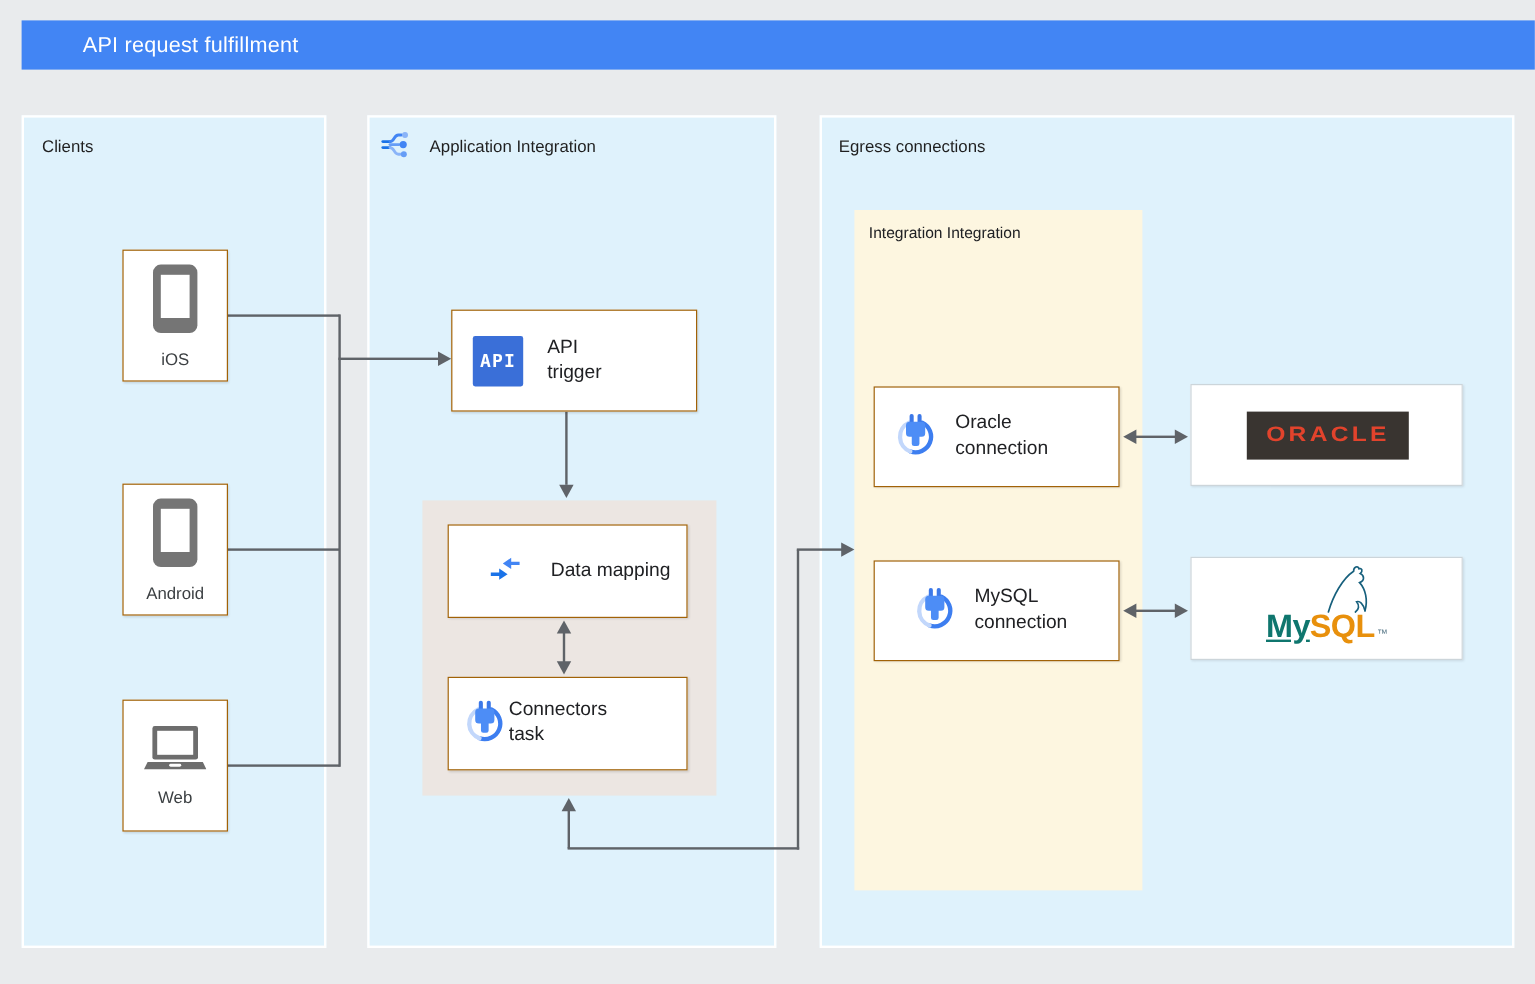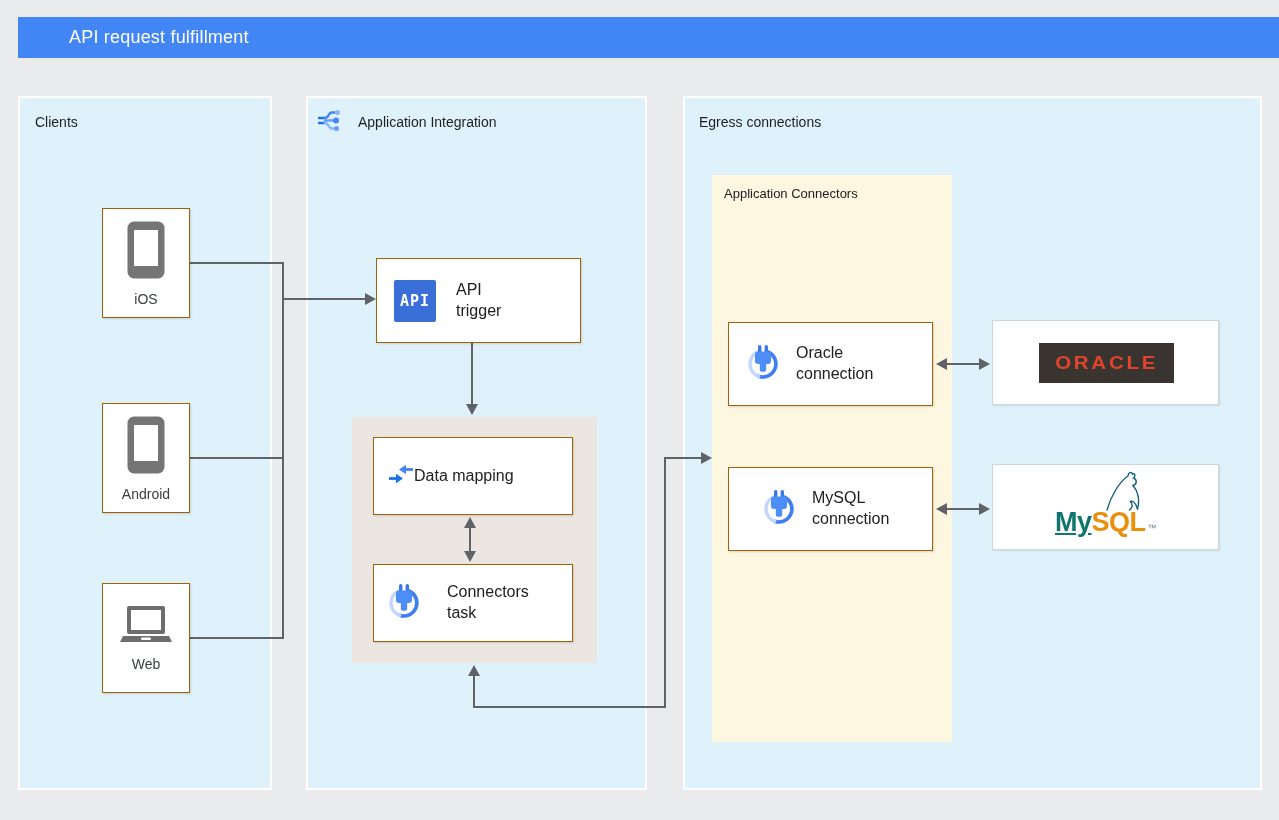--- a/index.html
+++ b/index.html
@@ -79,21 +79,21 @@
       <circle cx="20" cy="13.5" r="3" fill="#4285f4"></circle>
       <circle cx="20.5" cy="21.5" r="2.5" fill="#669df6"></circle>
     </svg>
   </span>
   <div class="panel-label" style="left:358px; top:114px;">Application Integration</div>
 
   <div class="panel-label" style="left:699px; top:114px;">Egress connections</div>
 
   <div class="group" style="left:352px; top:417px; width:245px; height:246px; background:#ECE6E2;"></div>
   <div class="group" style="left:712px; top:175px; width:240px; height:567px; background:#FDF6E0;"></div>
-  <div class="group-label" style="left:724px; top:186px;">Application Connectors</div>
+  <div class="group-label" style="left:724px; top:186px;">Integration Integration</div>
 
   <div class="ln" style="left:190px; top:262px; width:93px; height:2px;"></div>
   <div class="ln" style="left:190px; top:457px; width:93px; height:2px;"></div>
   <div class="ln" style="left:190px; top:637px; width:93px; height:2px;"></div>
   <div class="ln" style="left:282px; top:262px; width:2px; height:377px;"></div>
   <div class="ln" style="left:282px; top:298px; width:84px; height:2px;"></div>
   <div class="ar right" style="left:365px; top:293px;"></div>
 
   <div class="ln" style="left:471px; top:343px; width:2px; height:61px;"></div>
   <div class="ar down" style="left:466px; top:404px;"></div>
@@ -148,33 +148,33 @@
     </span>
     <div class="client-label">Web</div>
   </div>
 
   <div class="node" style="left:376px; top:258px; width:205px; height:85px; padding-left:17px; gap:20px;">
     <div class="api-badge">API</div>
     <div class="node-label">API
 trigger</div>
   </div>
 
-  <div class="node" style="left:373px; top:437px; width:200px; height:78px; padding-left:14px; ">
+  <div class="node" style="left:373px; top:437px; width:200px; height:78px; padding-left:34px; gap:25px;">
     <span>
       <svg width="26" height="24" viewBox="0 0 26 24">
         <path d="M1 16.5 H9" stroke="#1a73e8" stroke-width="2.8" fill="none"></path>
         <polygon points="8,11.8 15,16.5 8,21.2" fill="#1a73e8"></polygon>
         <path d="M25 7.5 H17" stroke="#4285f4" stroke-width="2.8" fill="none"></path>
         <polygon points="18,2.8 11,7.5 18,12.2" fill="#4285f4"></polygon>
       </svg>
     </span>
     <div class="node-label">Data mapping</div>
   </div>
 
-  <div class="node" style="left:373px; top:564px; width:200px; height:78px; padding-left:12px; gap:25px;">
+  <div class="node" style="left:373px; top:564px; width:200px; height:78px; padding-left:12px; gap:2px;">
     <span>
       <svg width="36" height="36" viewBox="0 0 36 36">
         <path d="M23.5 8.2 A13 13 0 0 1 13.6 32.2" stroke="#3d7ef0" stroke-width="3.6" fill="none" stroke-linecap="round"></path>
         <path d="M13.6 32.2 A13 13 0 0 1 12.5 8.2" stroke="#c2d7fb" stroke-width="3.6" fill="none" stroke-linecap="round"></path>
         <rect x="13" y="1" width="3.4" height="8" rx="1.6" fill="#3c78e8"></rect>
         <rect x="19.6" y="1" width="3.4" height="8" rx="1.6" fill="#3c78e8"></rect>
         <path d="M13 7.5 h10 a3 3 0 0 1 3 3 v6.5 a3 3 0 0 1 -3 3 h-1.8 v5.7 a2 2 0 0 1 -2 2 h-2.4 a2 2 0 0 1 -2 -2 v-5.7 h-1.8 a3 3 0 0 1 -3 -3 v-6.5 a3 3 0 0 1 3 -3 z" fill="#4d8df6"></path>
       </svg>
     </span>
     <div class="node-label">Connectors

